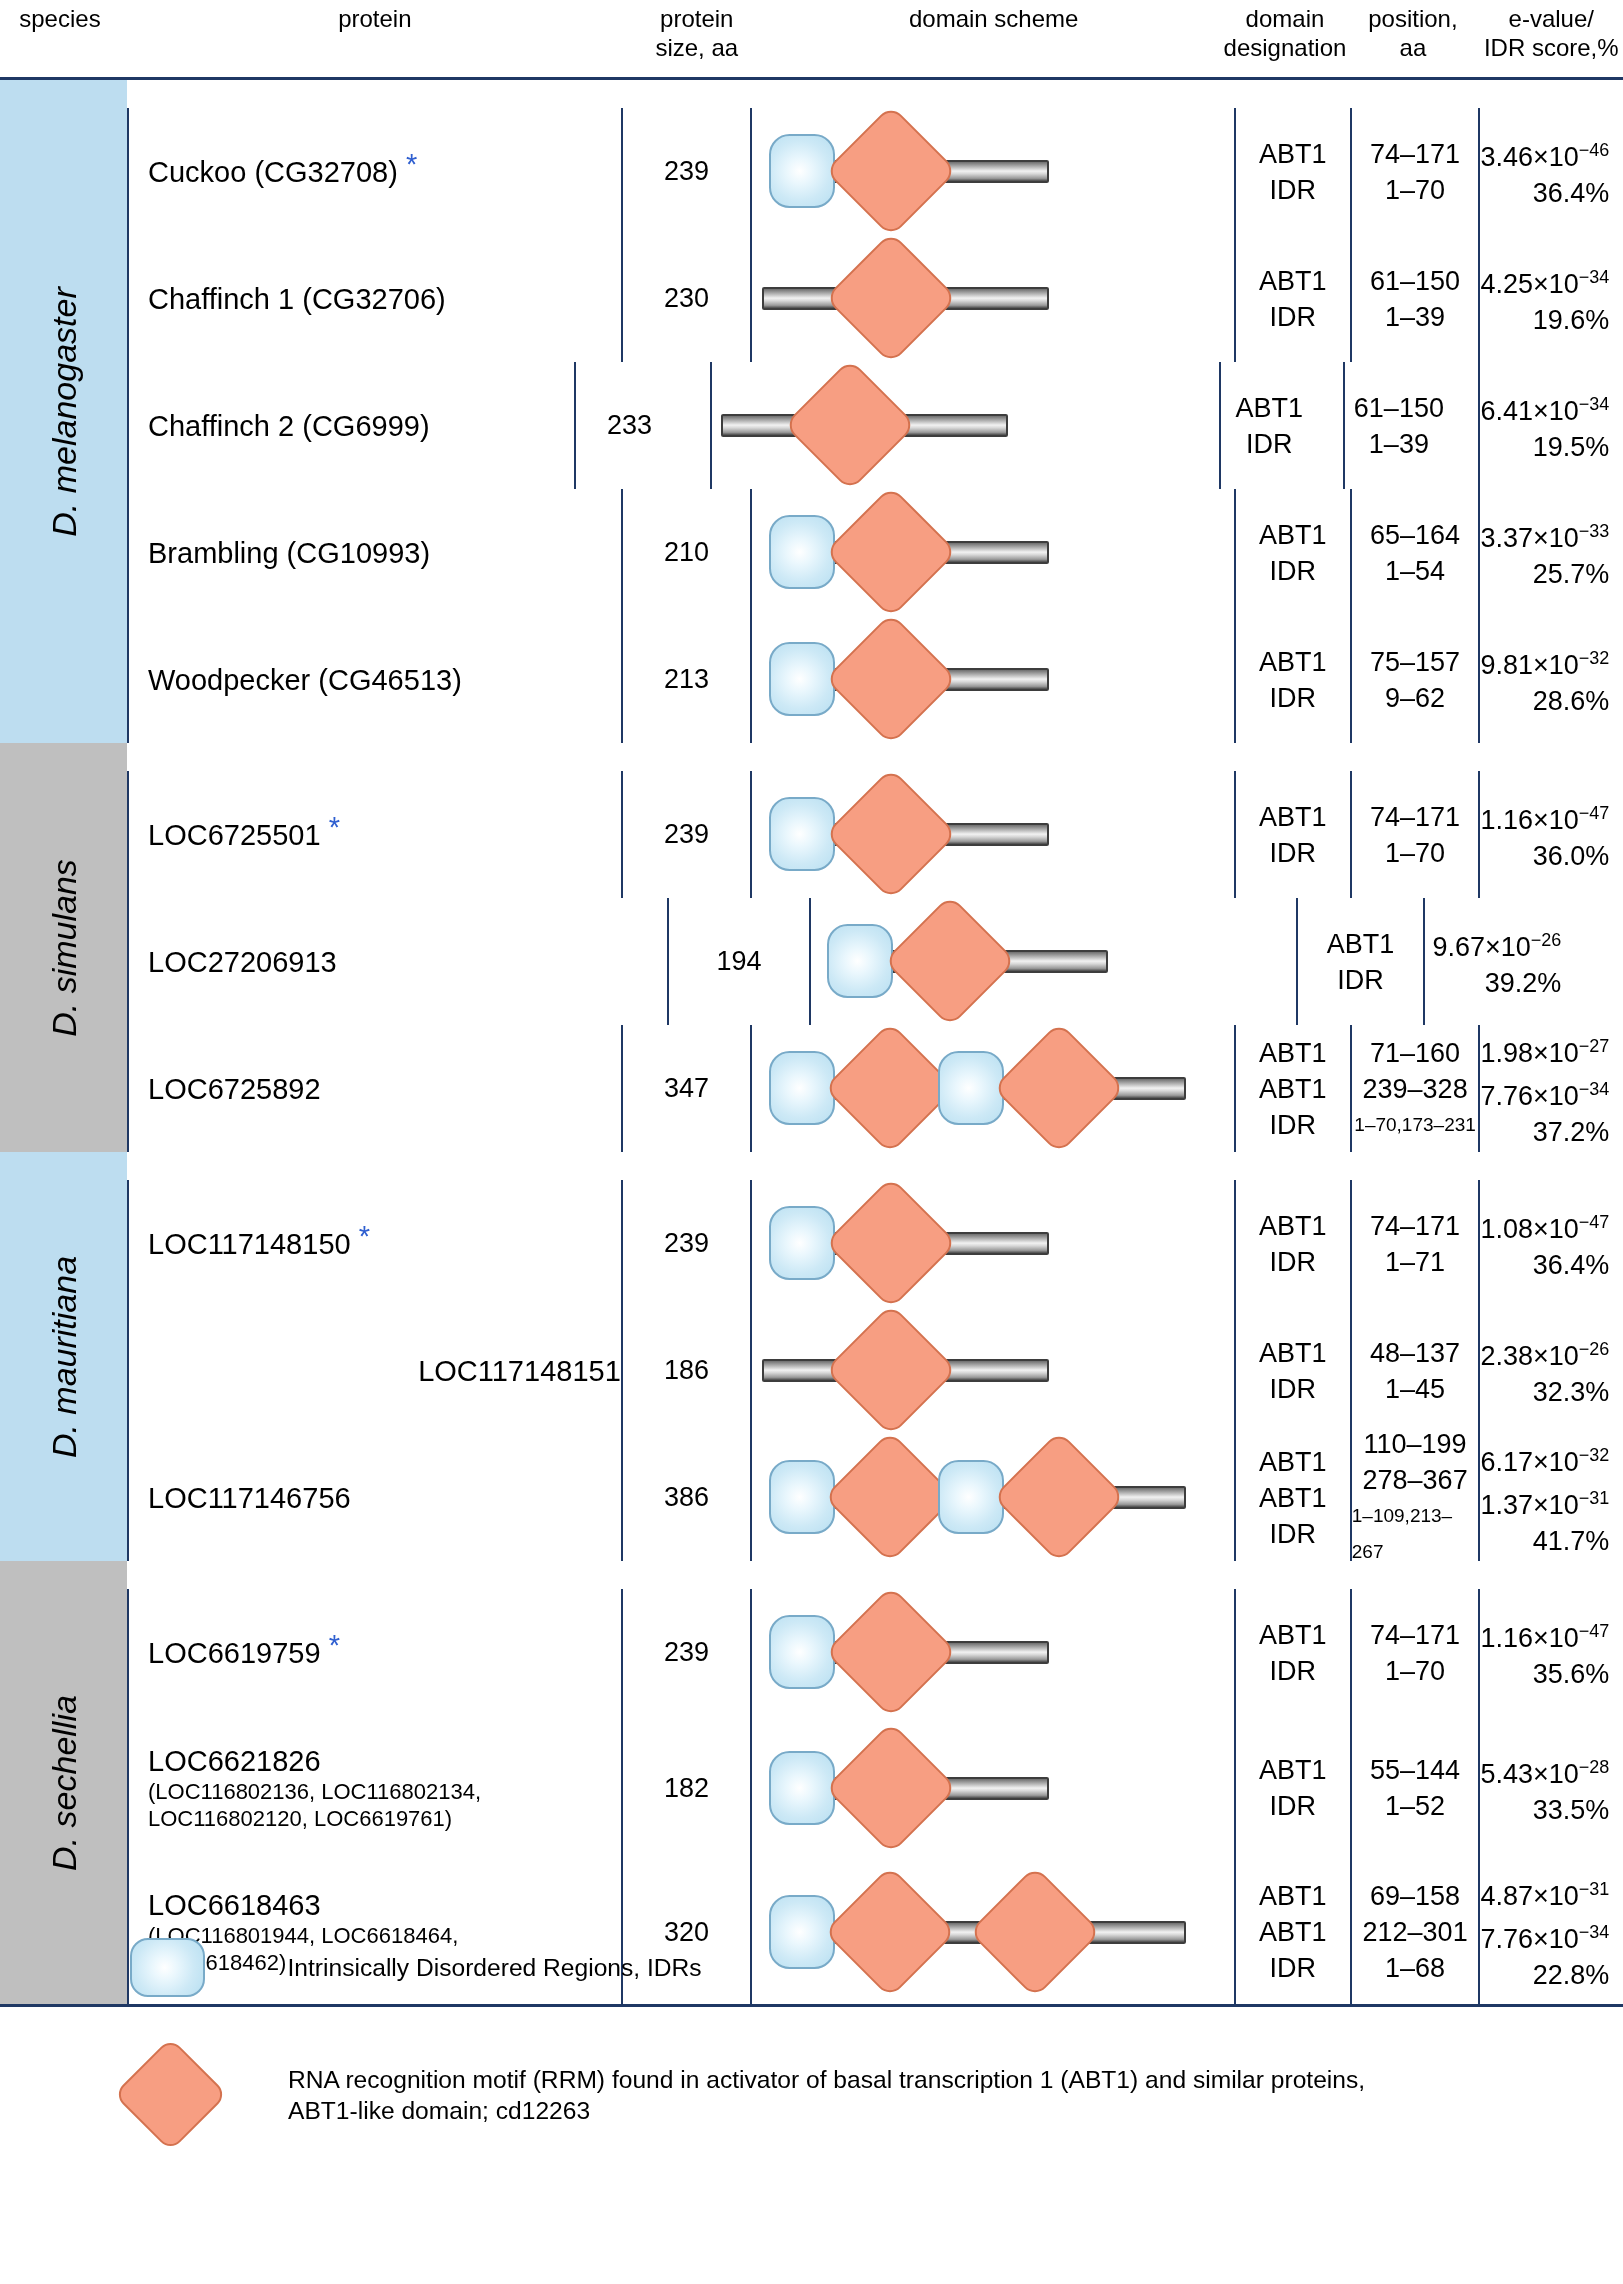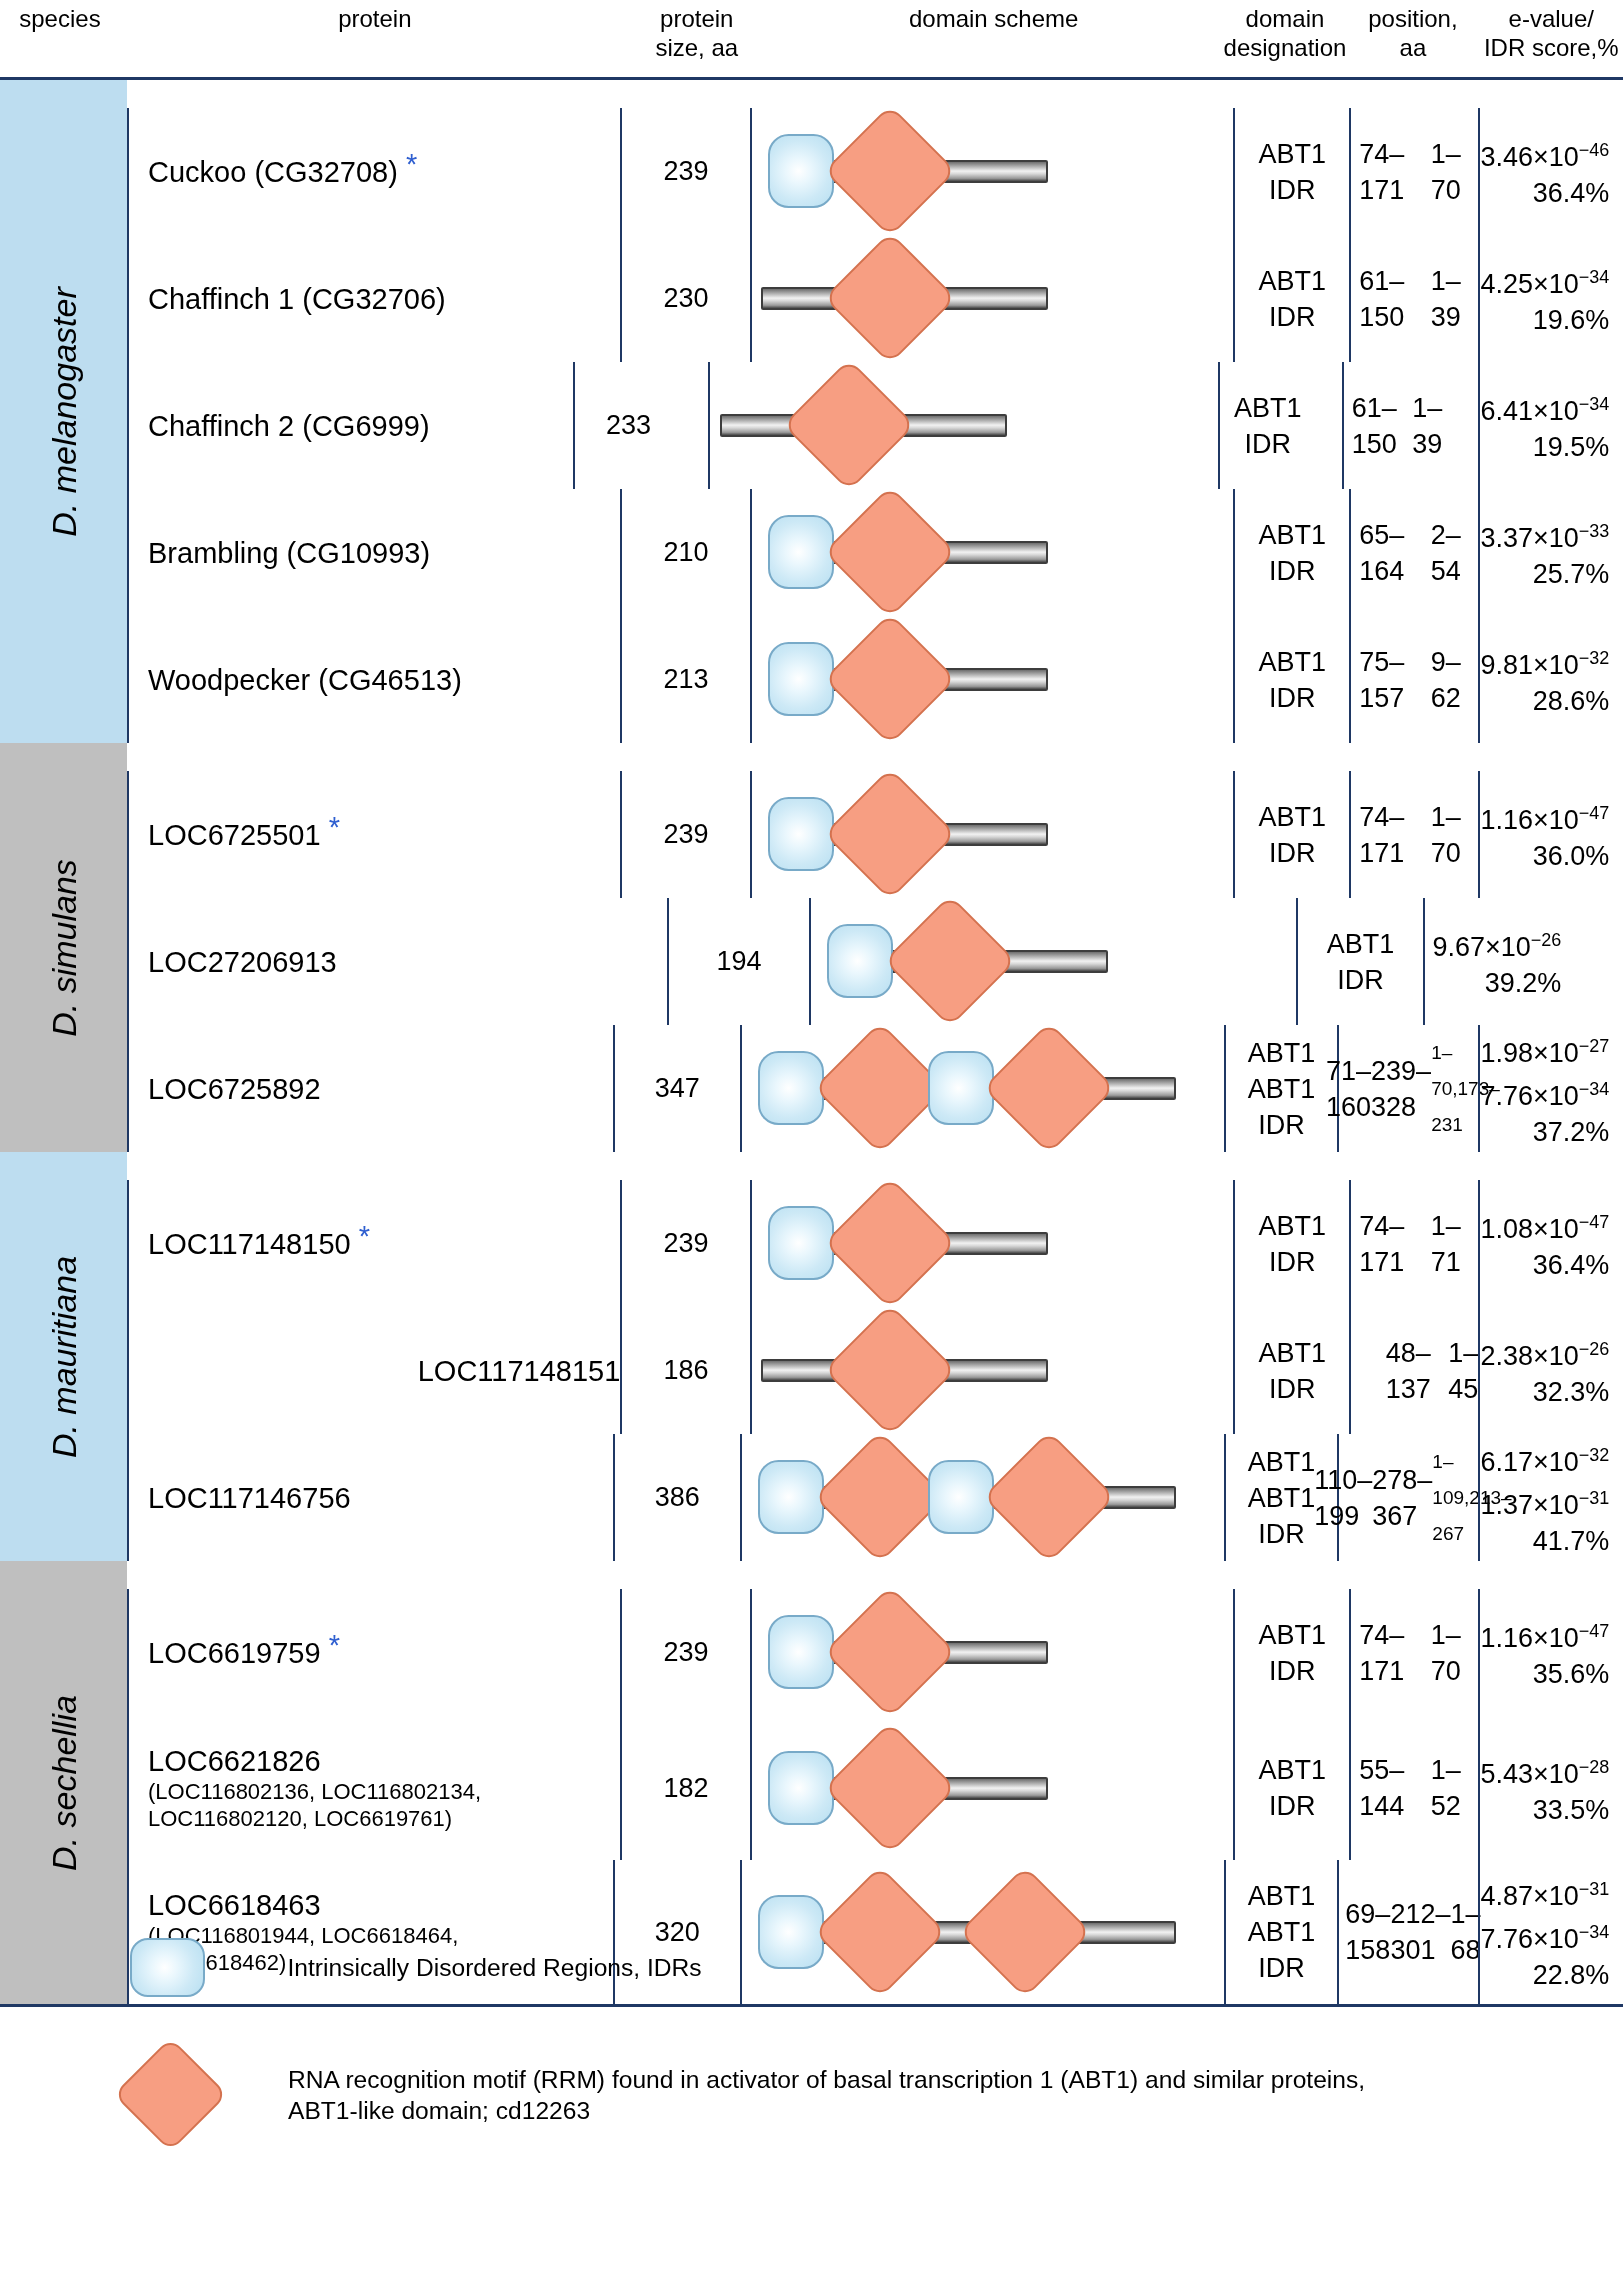--- a/index.html
+++ b/index.html
@@ -129,23 +129,23 @@
   .cell-dom {
     width: 127px;
     border-left: 2.7px solid #1f3864;
     display: flex; flex-direction: column;
     align-items: center; justify-content: center;
     font-size: 27px; line-height: 36px;
   }
   .cell-pos {
     width: 141px;
     border-left: 2.7px solid #1f3864;
-    display: flex; flex-direction: row;
+    display: flex; flex-direction: column;
     align-items: center; justify-content: center;
-    font-size: 27px; line-height: 36px; padding-left: 8px;
+    font-size: 27px; line-height: 36px;
   }
   .cell-pos .small { font-size: 19px; line-height: 36px; }
   .cell-eval {
     width: 152px;
     border-left: 2.7px solid #1f3864;
     display: flex; flex-direction: column;
     align-items: flex-end; justify-content: center;
     padding-right: 13.7px;
     font-size: 27px; line-height: 36px;
   }
@@ -326,21 +326,21 @@
                 <div class="idr" style="left:6.8px;"></div>
                 <div class="dia" style="left:82px;"></div>
               </div>
             </div>
             <div class="cell cell-dom">
               <div>ABT1</div>
               <div>IDR</div>
             </div>
             <div class="cell cell-pos">
               <div>65–164</div>
-              <div>2–54</div>
+              <div>1–54</div>
             </div>
             <div class="cell cell-eval">
               <div>3.37×10<sup>−33</sup></div>
               <div>25.7%</div>
             </div>
           </div>
           <div class="drow" style="height: 127px;">
             <div class="cell cell-protein">
               <div class="pname">Woodpecker (CG46513)</div>
             </div>

